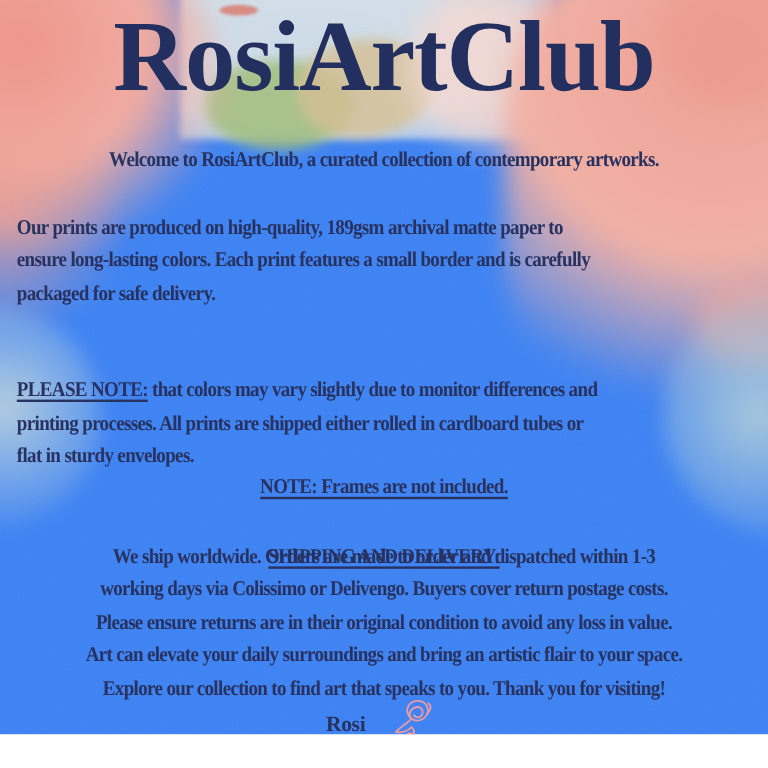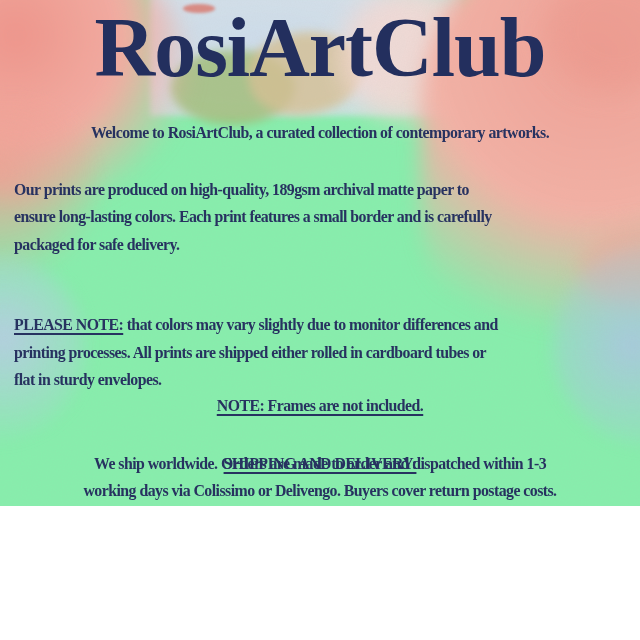--- a/index.html
+++ b/index.html
@@ -1,20 +1,20 @@
 <!DOCTYPE html>
 <html><head>
 <meta charset="utf-8">
 <style>
   html,body{margin:0;padding:0;}
   #canvas{
     position:relative;
-    width:640px;height:506px;
+    width:640px;height:612px;
     overflow:hidden;
-    background:#86efac;
+    background:#3b82f6;
     font-family:"Liberation Serif","DejaVu Serif",serif;
   }
   
   .wash{position:absolute;pointer-events:none;}
   .band-blue{
     left:150px;top:-6px;width:312px;height:122px;
     background:radial-gradient(ellipse at 35% 40%, #cdddeb 0%, #d4e0ea 55%, rgba(216,224,230,0.55) 100%);
     filter:blur(3px);
   }
   .band-pink-left{

